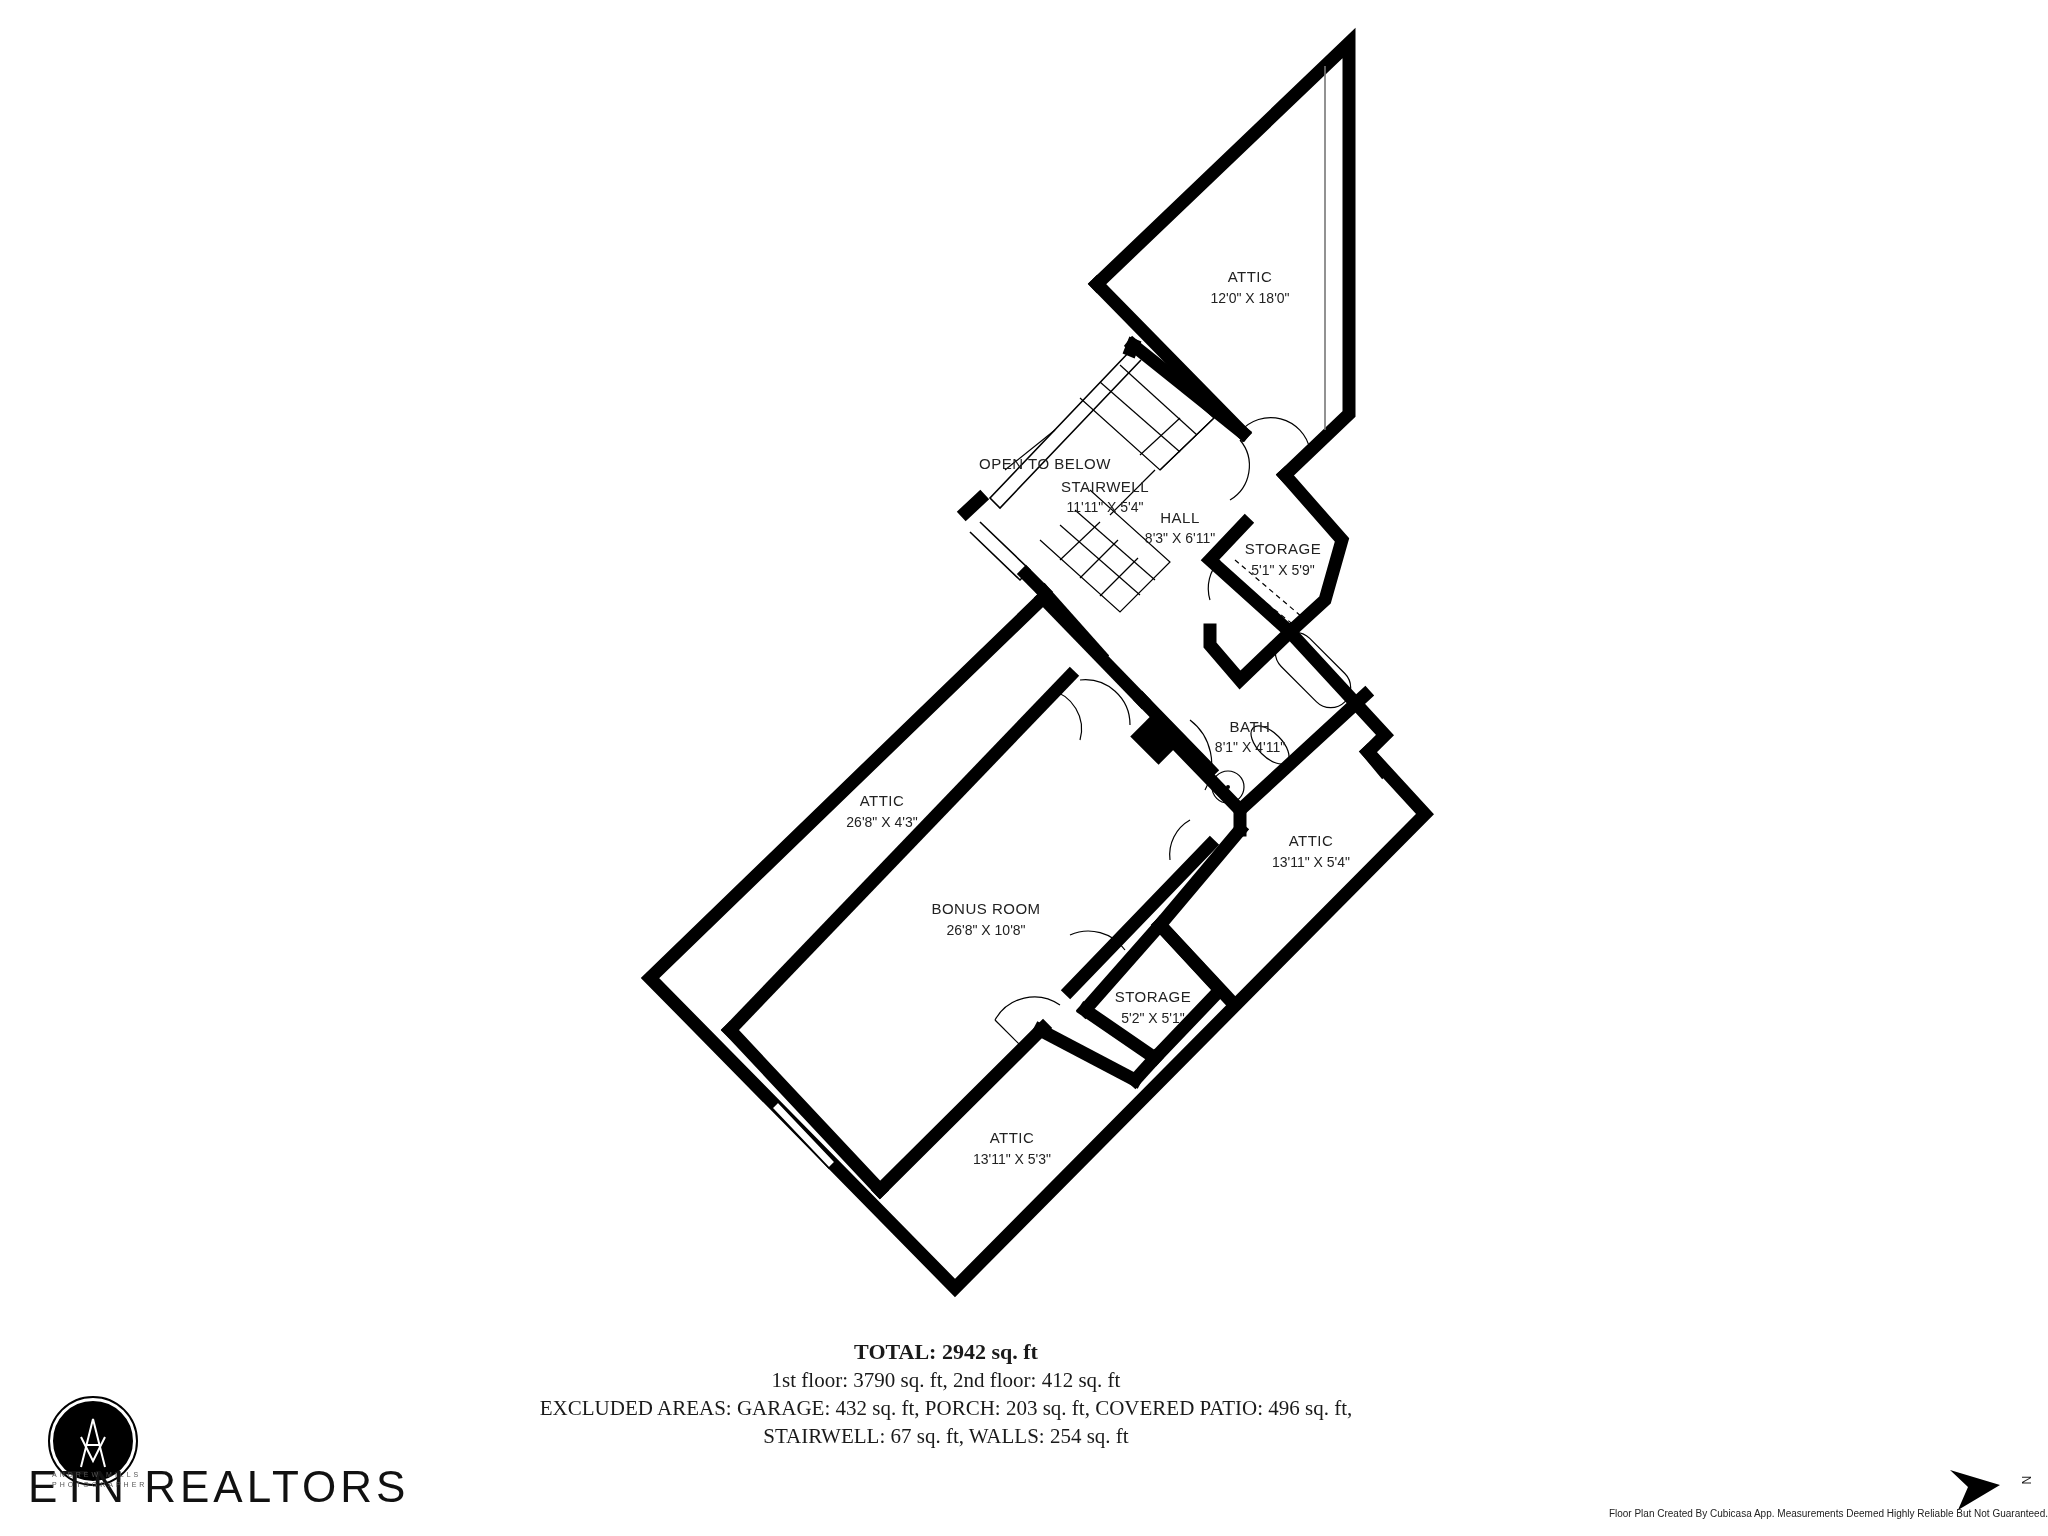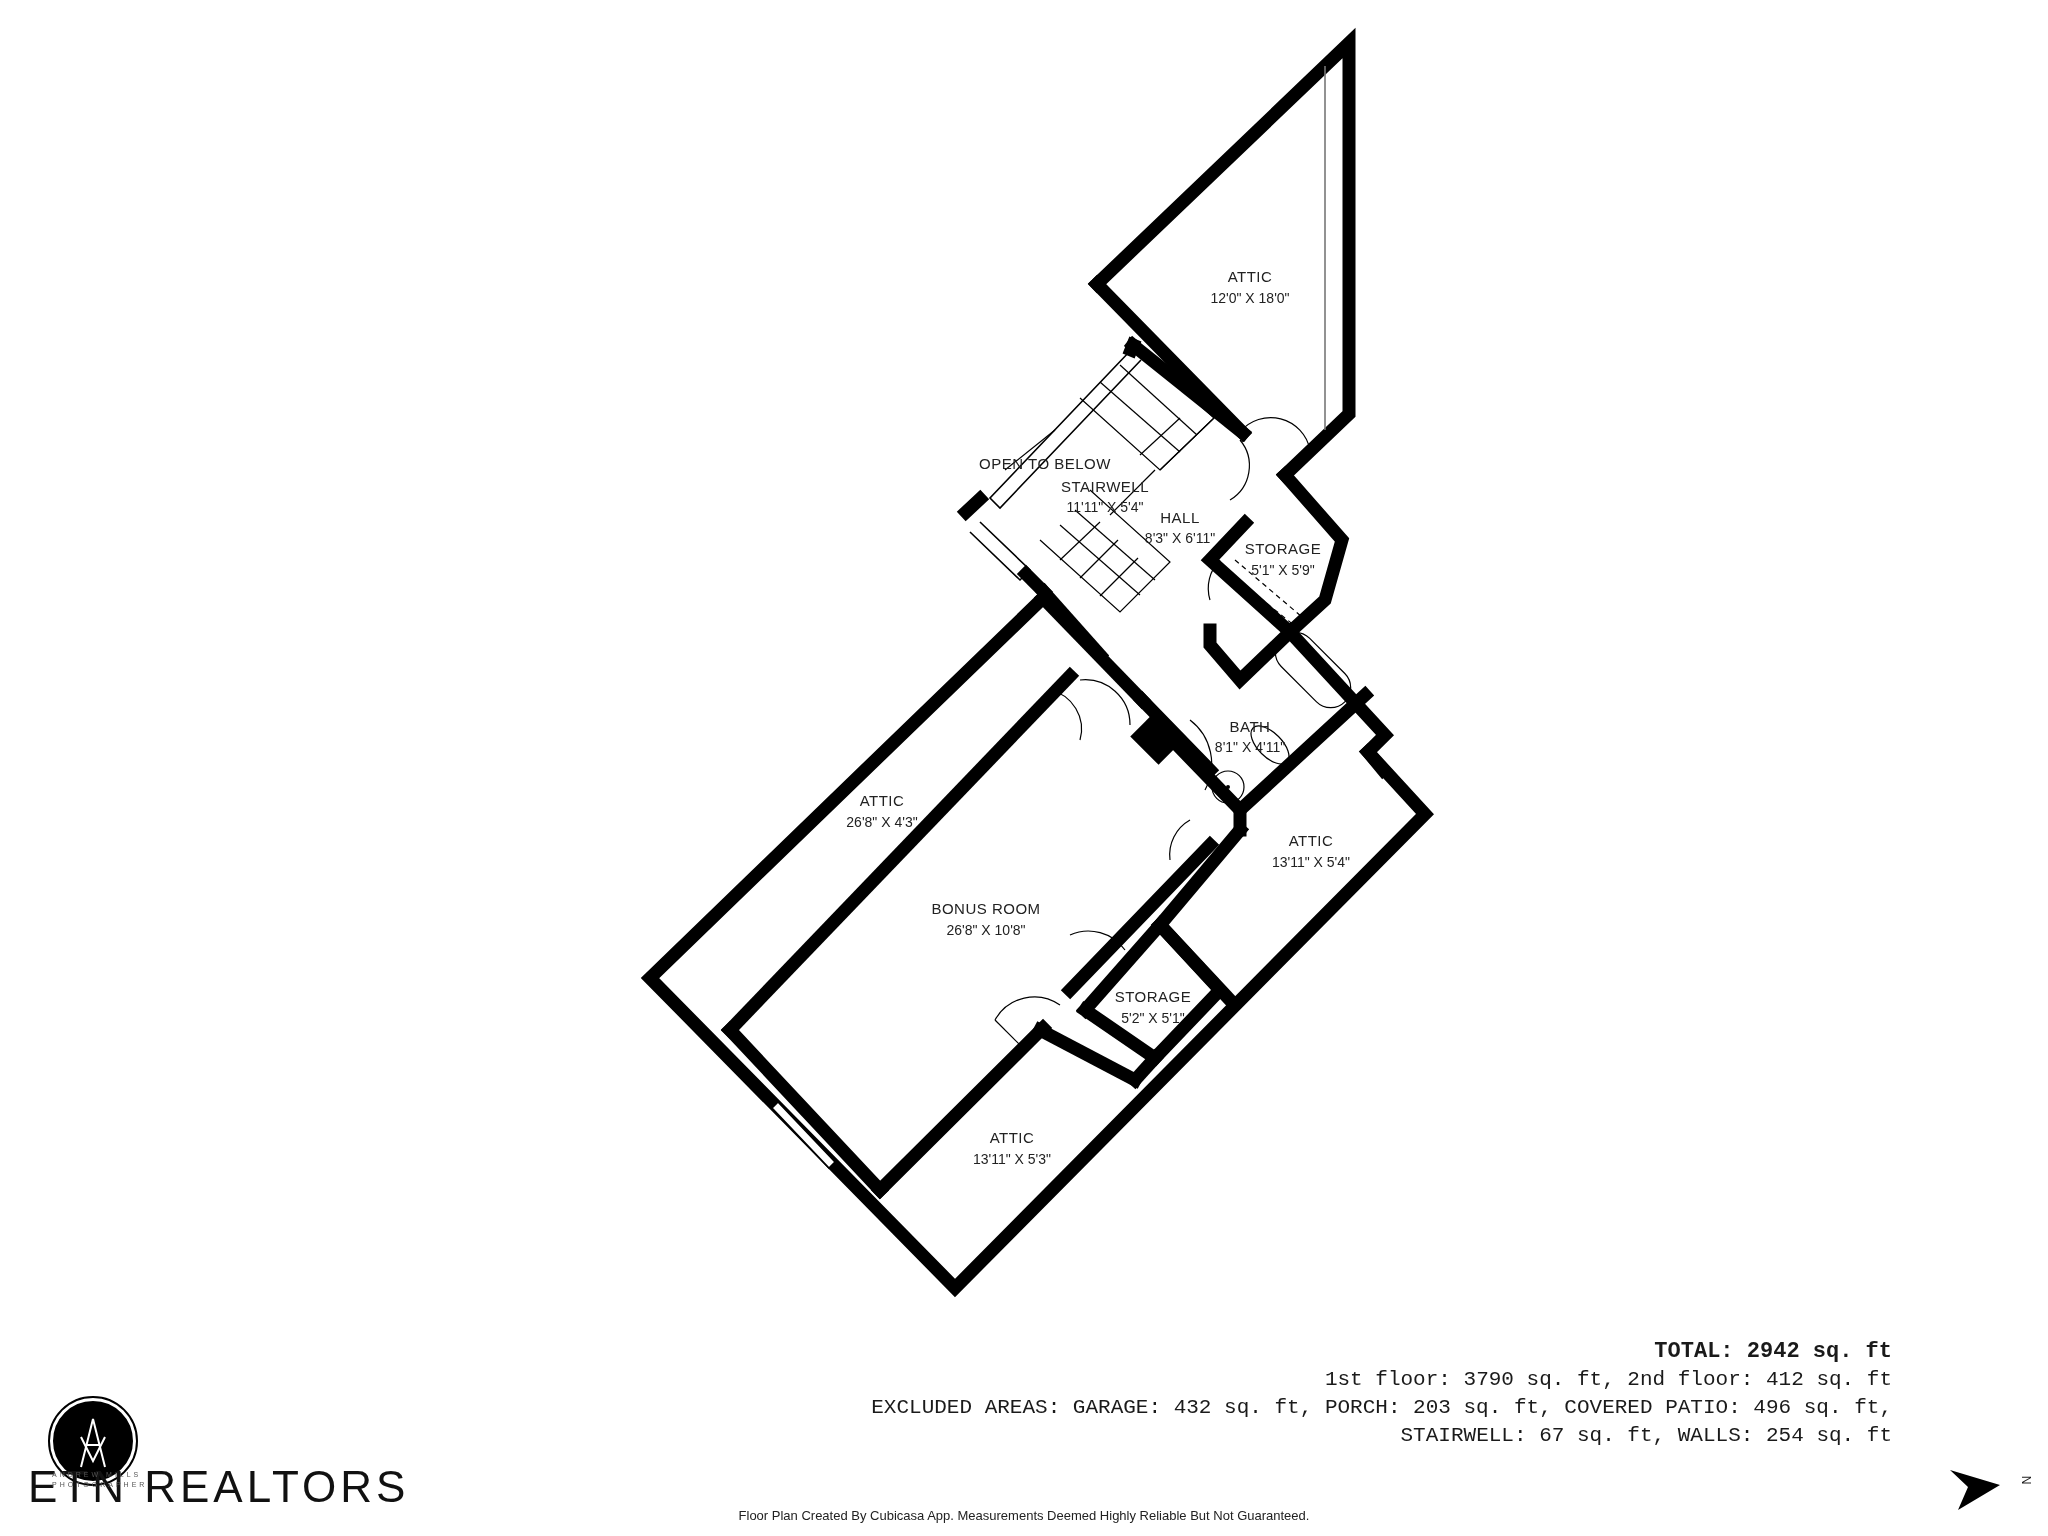--- a/index.html
+++ b/index.html
@@ -6,24 +6,24 @@
   body { width: 2048px; height: 1536px; position: relative; overflow: hidden; font-family: "Liberation Sans", sans-serif; color: #1a1a1a; }
   #plan { position: absolute; left: 0; top: 0; width: 2048px; height: 1536px; }
   .wall { fill: none; stroke: #000; stroke-width: 13; stroke-linejoin: miter; stroke-linecap: square; }
   .thin { fill: none; stroke: #000; stroke-width: 1.6; }
   .thin2 { fill: none; stroke: #000; stroke-width: 1.2; }
   .gray { fill: none; stroke: #777; stroke-width: 1.6; }
   .dash { fill: none; stroke: #000; stroke-width: 1.2; stroke-dasharray: 5 4; }
   .win { fill: #fff; stroke: #000; stroke-width: 1.6; }
   .room-name { font-family: "Liberation Sans", sans-serif; font-size: 15px; fill: #222; text-anchor: middle; letter-spacing: 0.5px; }
   .room-dim { font-family: "Liberation Sans", sans-serif; font-size: 14px; fill: #222; text-anchor: middle; }
-  .summary { position: absolute; left: 0; width: 1892px; text-align: right; top: 1338px; font-family: Liberation Mono, monospace; }
+  .summary { position: absolute; left: 0; width: 1892px; text-align: center; top: 1338px; font-family: Liberation Serif, serif; }
   .summary .total { font-size: 22px; font-weight: bold; line-height: 28px; }
   .summary .line { font-size: 21px; line-height: 28px; }
-  .disclaimer { position: absolute; left: 0; width: 2048px; text-align: center; top: 1508px; font-size: 13px; color: #222; }
+  .disclaimer { position: absolute; left: 0; width: 2048px; text-align: right; top: 1508px; font-size: 10px; color: #222; }
   .logo { position: absolute; left: 50px; top: 1398px; width: 80px; height: 80px; border-radius: 50%; background: #000; border: 3px solid #fff; outline: 2px solid #000; }
   .brand { position: absolute; left: 4px; top: 1462px; font-size: 44px; letter-spacing: 4px; font-weight: normal; color: #111; font-family: "Liberation Sans", sans-serif; margin-left: 24px; }
   .brand-sub { position: absolute; left: 52px; top: 1470px; font-size: 7px; letter-spacing: 3px; color: #555; line-height: 10px; }
   .compass { position: absolute; left: 1950px; top: 1465px; }
 </style>
 </head>
 <body>
 
 <svg id="plan" viewBox="0 0 2048 1536" xmlns="http://www.w3.org/2000/svg">
 

